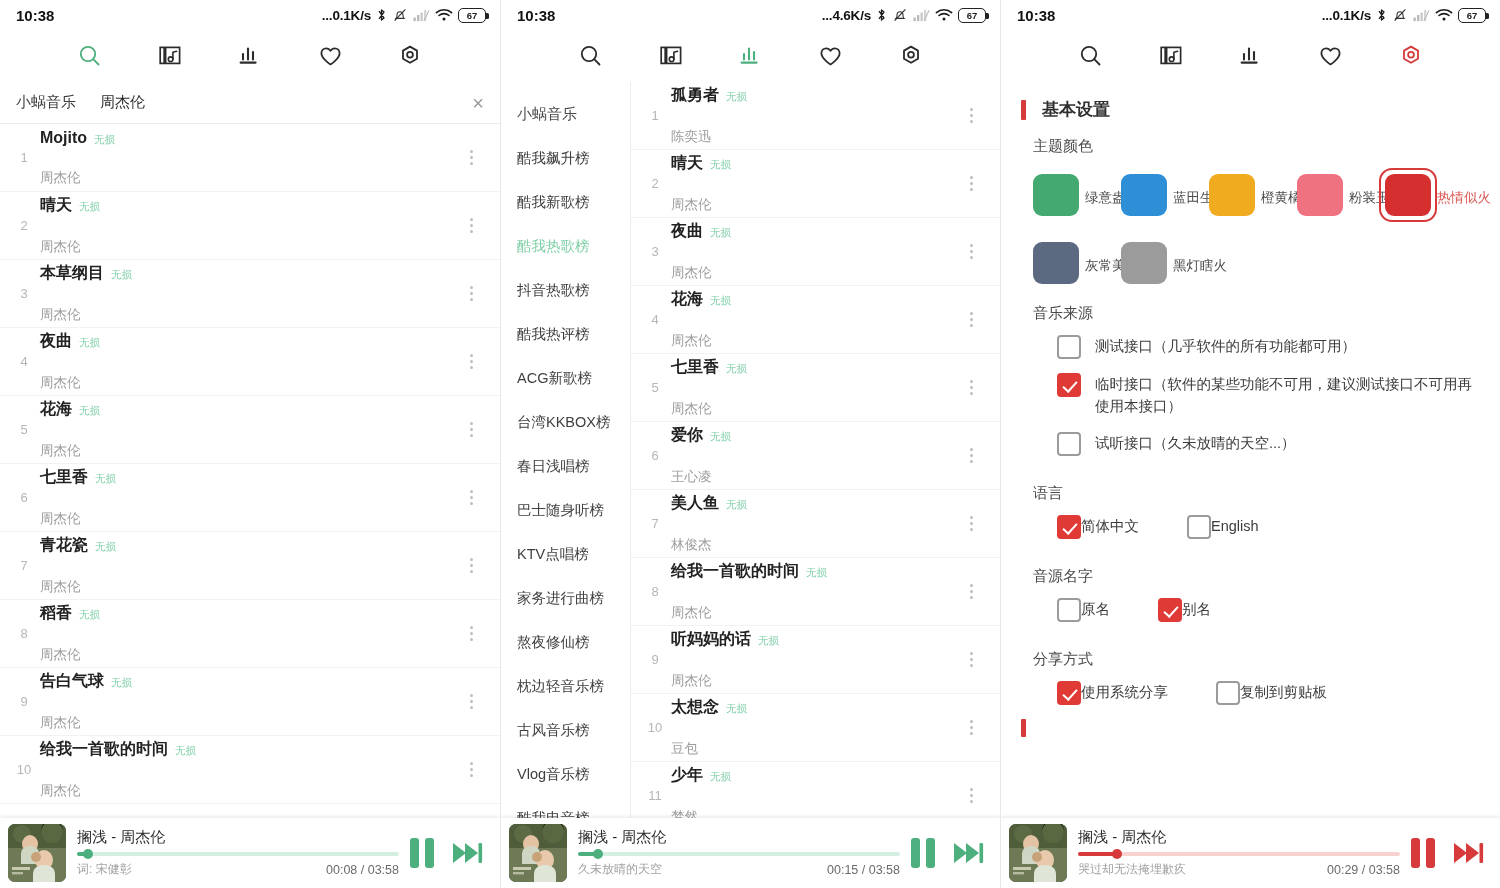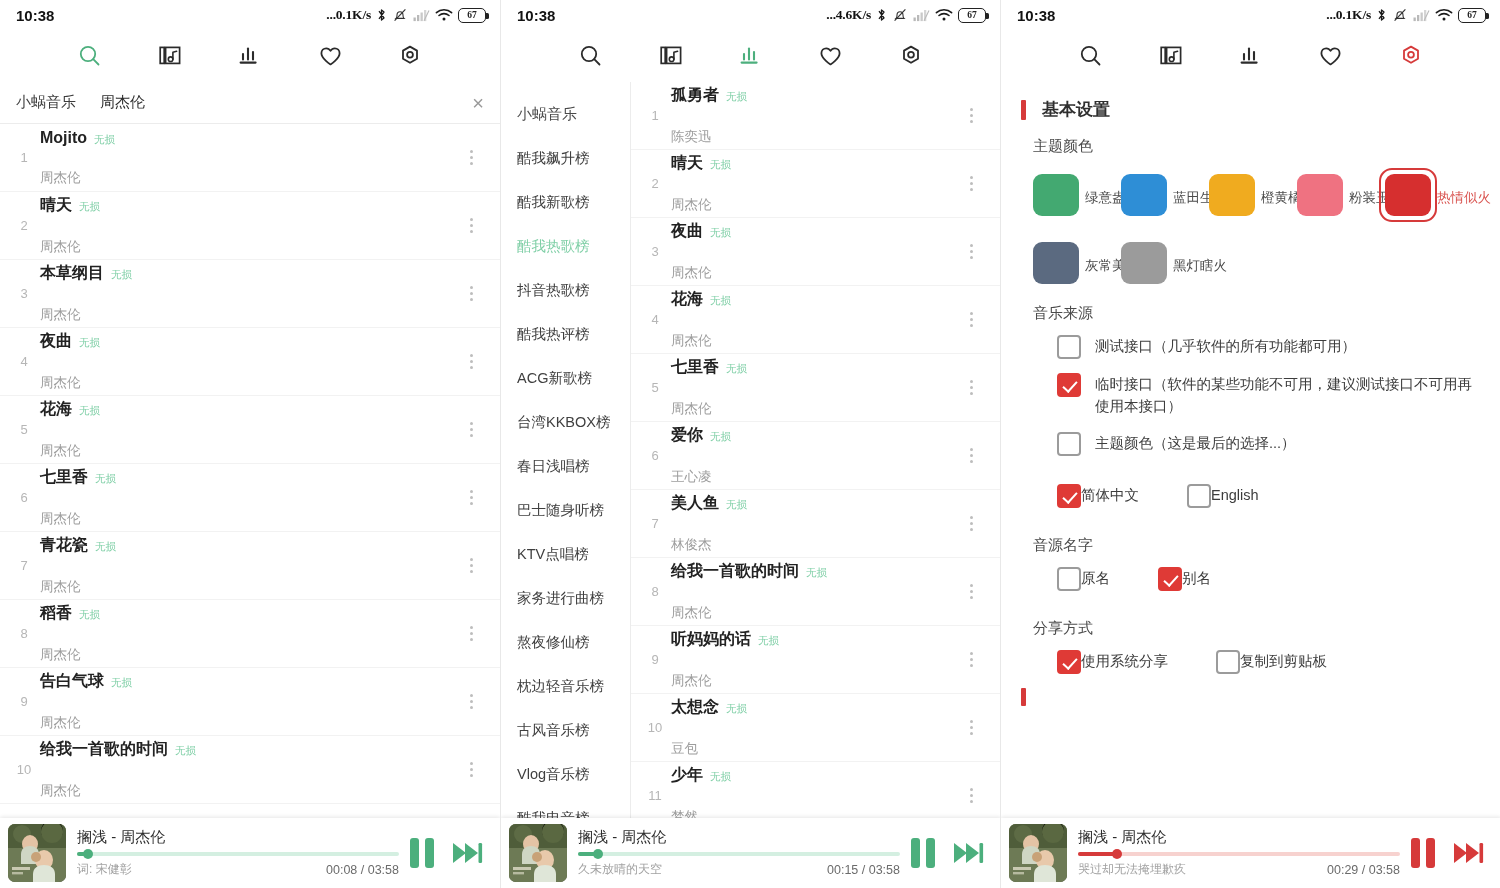--- a/index.html
+++ b/index.html
@@ -11,21 +11,21 @@
   }
   .screen { display:flex; width:1500px; height:888px; }
   .panel { width:500px; height:888px; position:relative; background:#fff; overflow:hidden; }
   .panel + .panel { border-left:1px solid #e8e8e8; }
 
   
   .statusbar {
     height:30px; display:flex; align-items:center; justify-content:space-between;
     padding:0 14px 0 16px; font-size:15px; font-weight:bold; color:#121212;
   }
-  .sb-right { display:flex; align-items:center; gap:5px;font-family:Liberation Serif, serif; }
+  .sb-right { display:flex; align-items:center; gap:5px; }
   .sb-speed { font-size:13.5px; font-weight:bold; letter-spacing:-0.2px; }
   .sb-ico { display:inline-flex; align-items:center; }
   .batt {
     border:1.6px solid #222; border-radius:5px; width:28px; height:15px;
     font-size:9.5px; font-weight:bold; display:flex; align-items:center; justify-content:center;
     color:#222; position:relative;
   }
   .batt::after{ content:""; position:absolute; right:-3.5px; top:4px; width:2.5px; height:6px;
     background:#222; border-radius:0 1.5px 1.5px 0;}
 
@@ -850,24 +850,25 @@
   <div class="opt">
     <div class="cb"></div>
     <div class="opt-label">测试接口（几乎软件的所有功能都可用）</div>
   </div>
   <div class="opt">
     <div class="cb on"></div>
     <div class="opt-label">临时接口（软件的某些功能不可用，建议测试接口不可用再使用本接口）</div>
   </div>
   <div class="opt">
     <div class="cb"></div>
-    <div class="opt-label">主题颜色（这是最后的选择...）</div>
+    <div class="opt-label">试听接口（久未放晴的天空...）</div>
   </div>
         </div>
      <div class="grp-gap"></div>
+     <div class="sub-title">语言</div>
      <div class="opt-row">
           <div class="opt-inline">
         <div class="cb on"></div>
         <div class="opt-label">简体中文</div>
       </div>
           <div class="opt-inline">
         <div class="cb"></div>
         <div class="opt-label">English</div>
       </div>
         </div>

